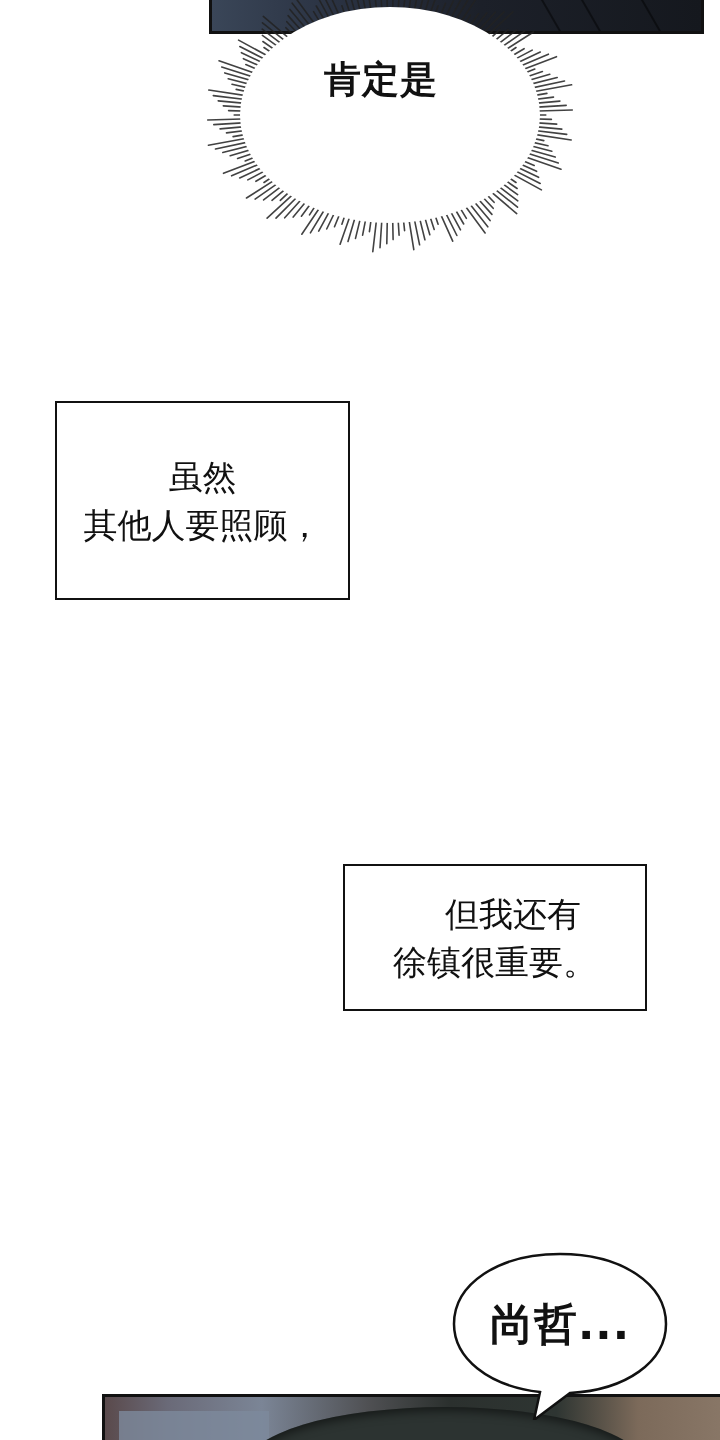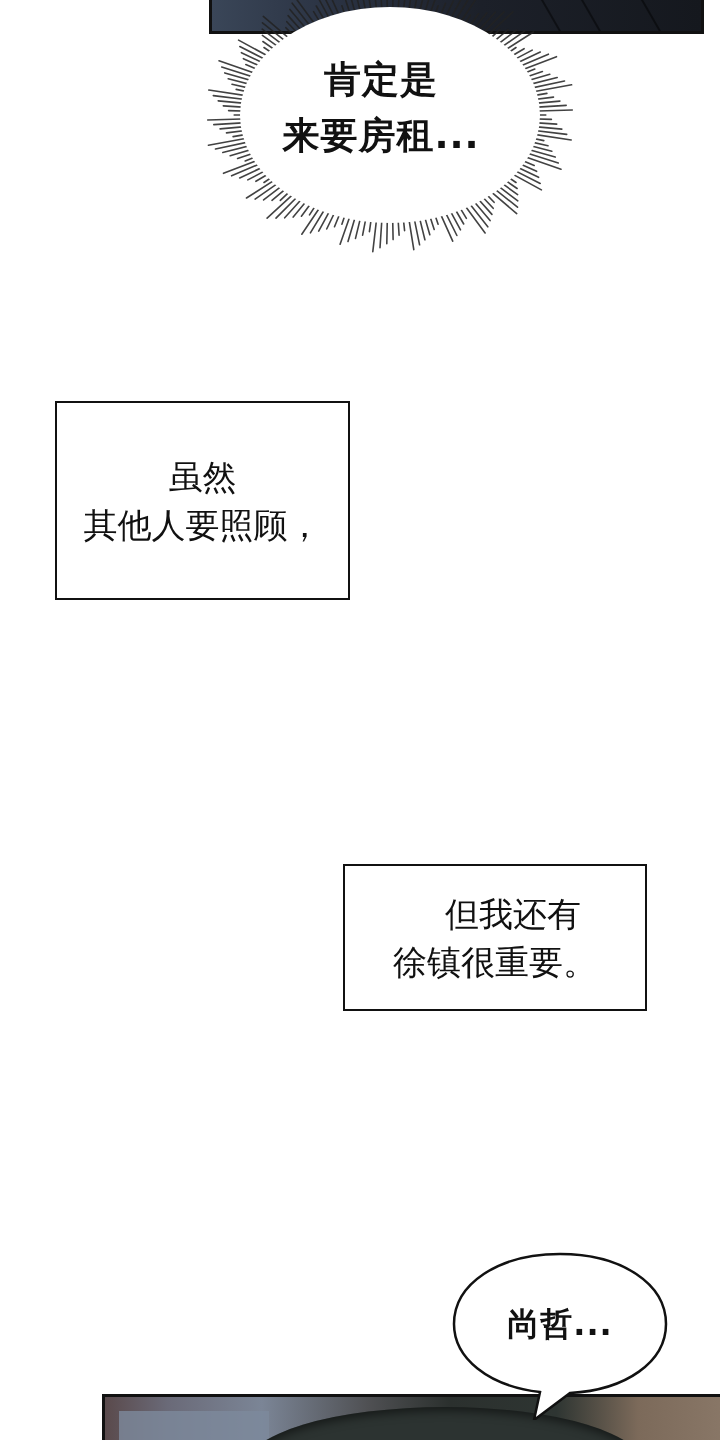--- a/index.html
+++ b/index.html
@@ -59,21 +59,21 @@
     #narration-2 { left: 343px; top: 864px; width: 304px; height: 147px; }
     .narration .line { white-space: nowrap; }
 
     
     #speech {
       position: absolute; left: 450px; top: 1250px; width: 220px; height: 170px;
     }
     #speech svg { position: absolute; left: 0; top: 0; }
     #speech .speech-text {
       position: absolute; left: 0; right: 0; top: 52px;
-      text-align: center; font-size: 32px; line-height: 44px; color: #111;
+      text-align: center; font-size: 43px; line-height: 44px; color: #111;
       font-weight: bold; letter-spacing: 1px;
     }
   </style>
 </head>
 <body>
 
 <div id="panel-top" class="panel">
   <div class="streak" style="left:340px"></div>
   <div class="streak" style="left:380px"></div>
   <div class="streak" style="left:440px"></div>
@@ -255,21 +255,20 @@
         <line x1="331.6" y1="116.6" x2="350.9" y2="113.4" stroke="#222" stroke-width="1.6" stroke-linecap="round" opacity="0.85"></line>
         <line x1="332.5" y1="120.3" x2="357.5" y2="117.1" stroke="#222" stroke-width="1.6" stroke-linecap="round" opacity="0.85"></line>
         <line x1="333.1" y1="123.9" x2="363.9" y2="121.1" stroke="#222" stroke-width="1.6" stroke-linecap="round" opacity="0.85"></line>
         <line x1="333.6" y1="127.6" x2="370.2" y2="125.4" stroke="#222" stroke-width="1.6" stroke-linecap="round" opacity="0.85"></line>
         <line x1="333.9" y1="131.3" x2="376.3" y2="130.0" stroke="#222" stroke-width="1.6" stroke-linecap="round" opacity="0.85"></line>
       </g>
     <ellipse cx="194" cy="135" rx="150" ry="108" fill="#ffffff"></ellipse>
   </svg>
   <div class="burst-text">
     <div>肯定是</div>
-    <div>来要房租...</div>
   </div>
 </div>
 
 <div id="narration-1" class="narration">
   <div class="line">虽然</div>
   <div class="line">其他人要照顾，</div>
 </div>
 
 <div id="narration-2" class="narration">
   <div class="line" style="padding-left:36px">但我还有</div>

